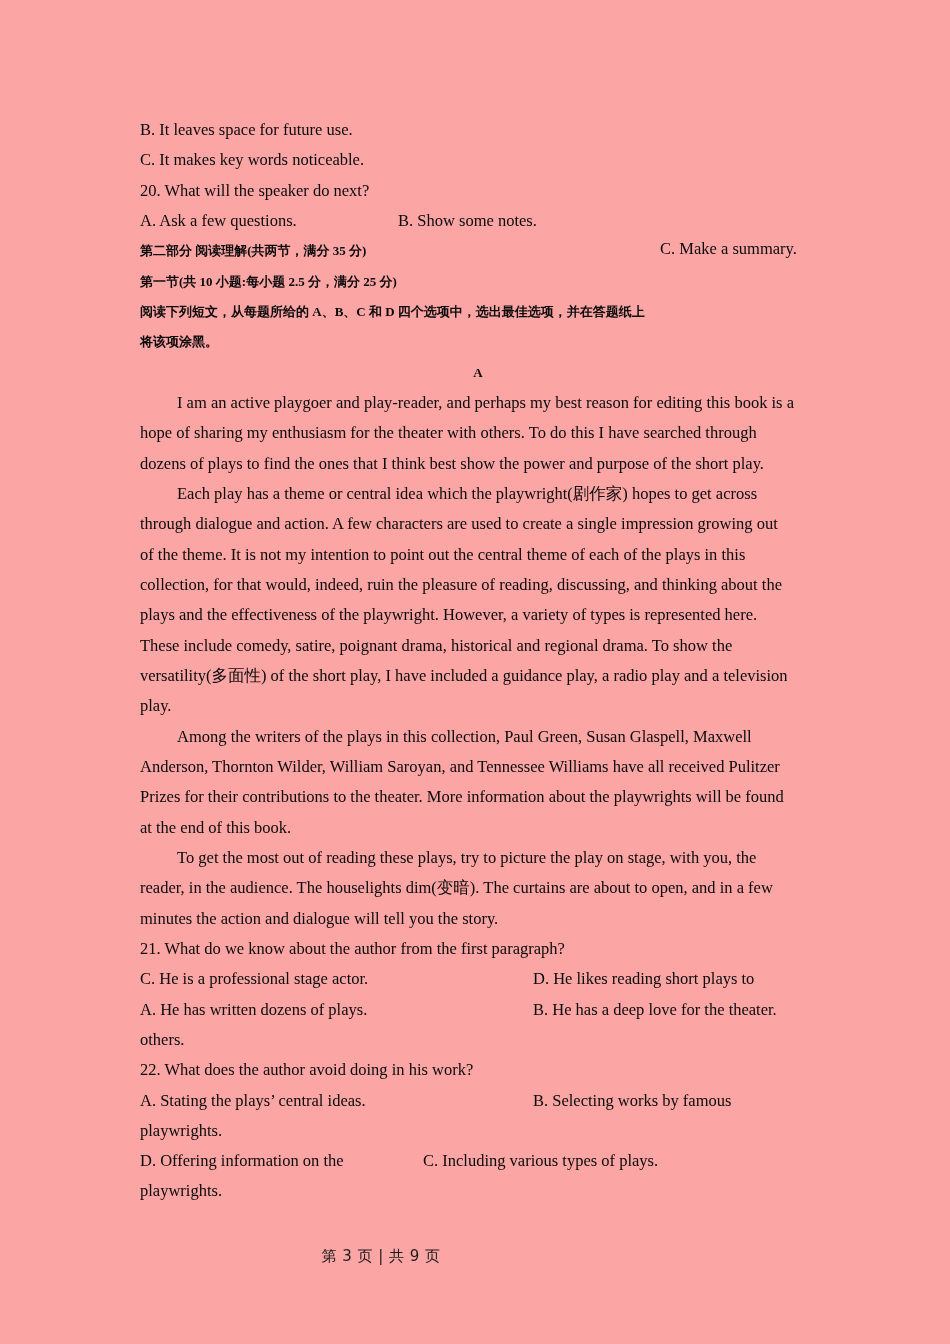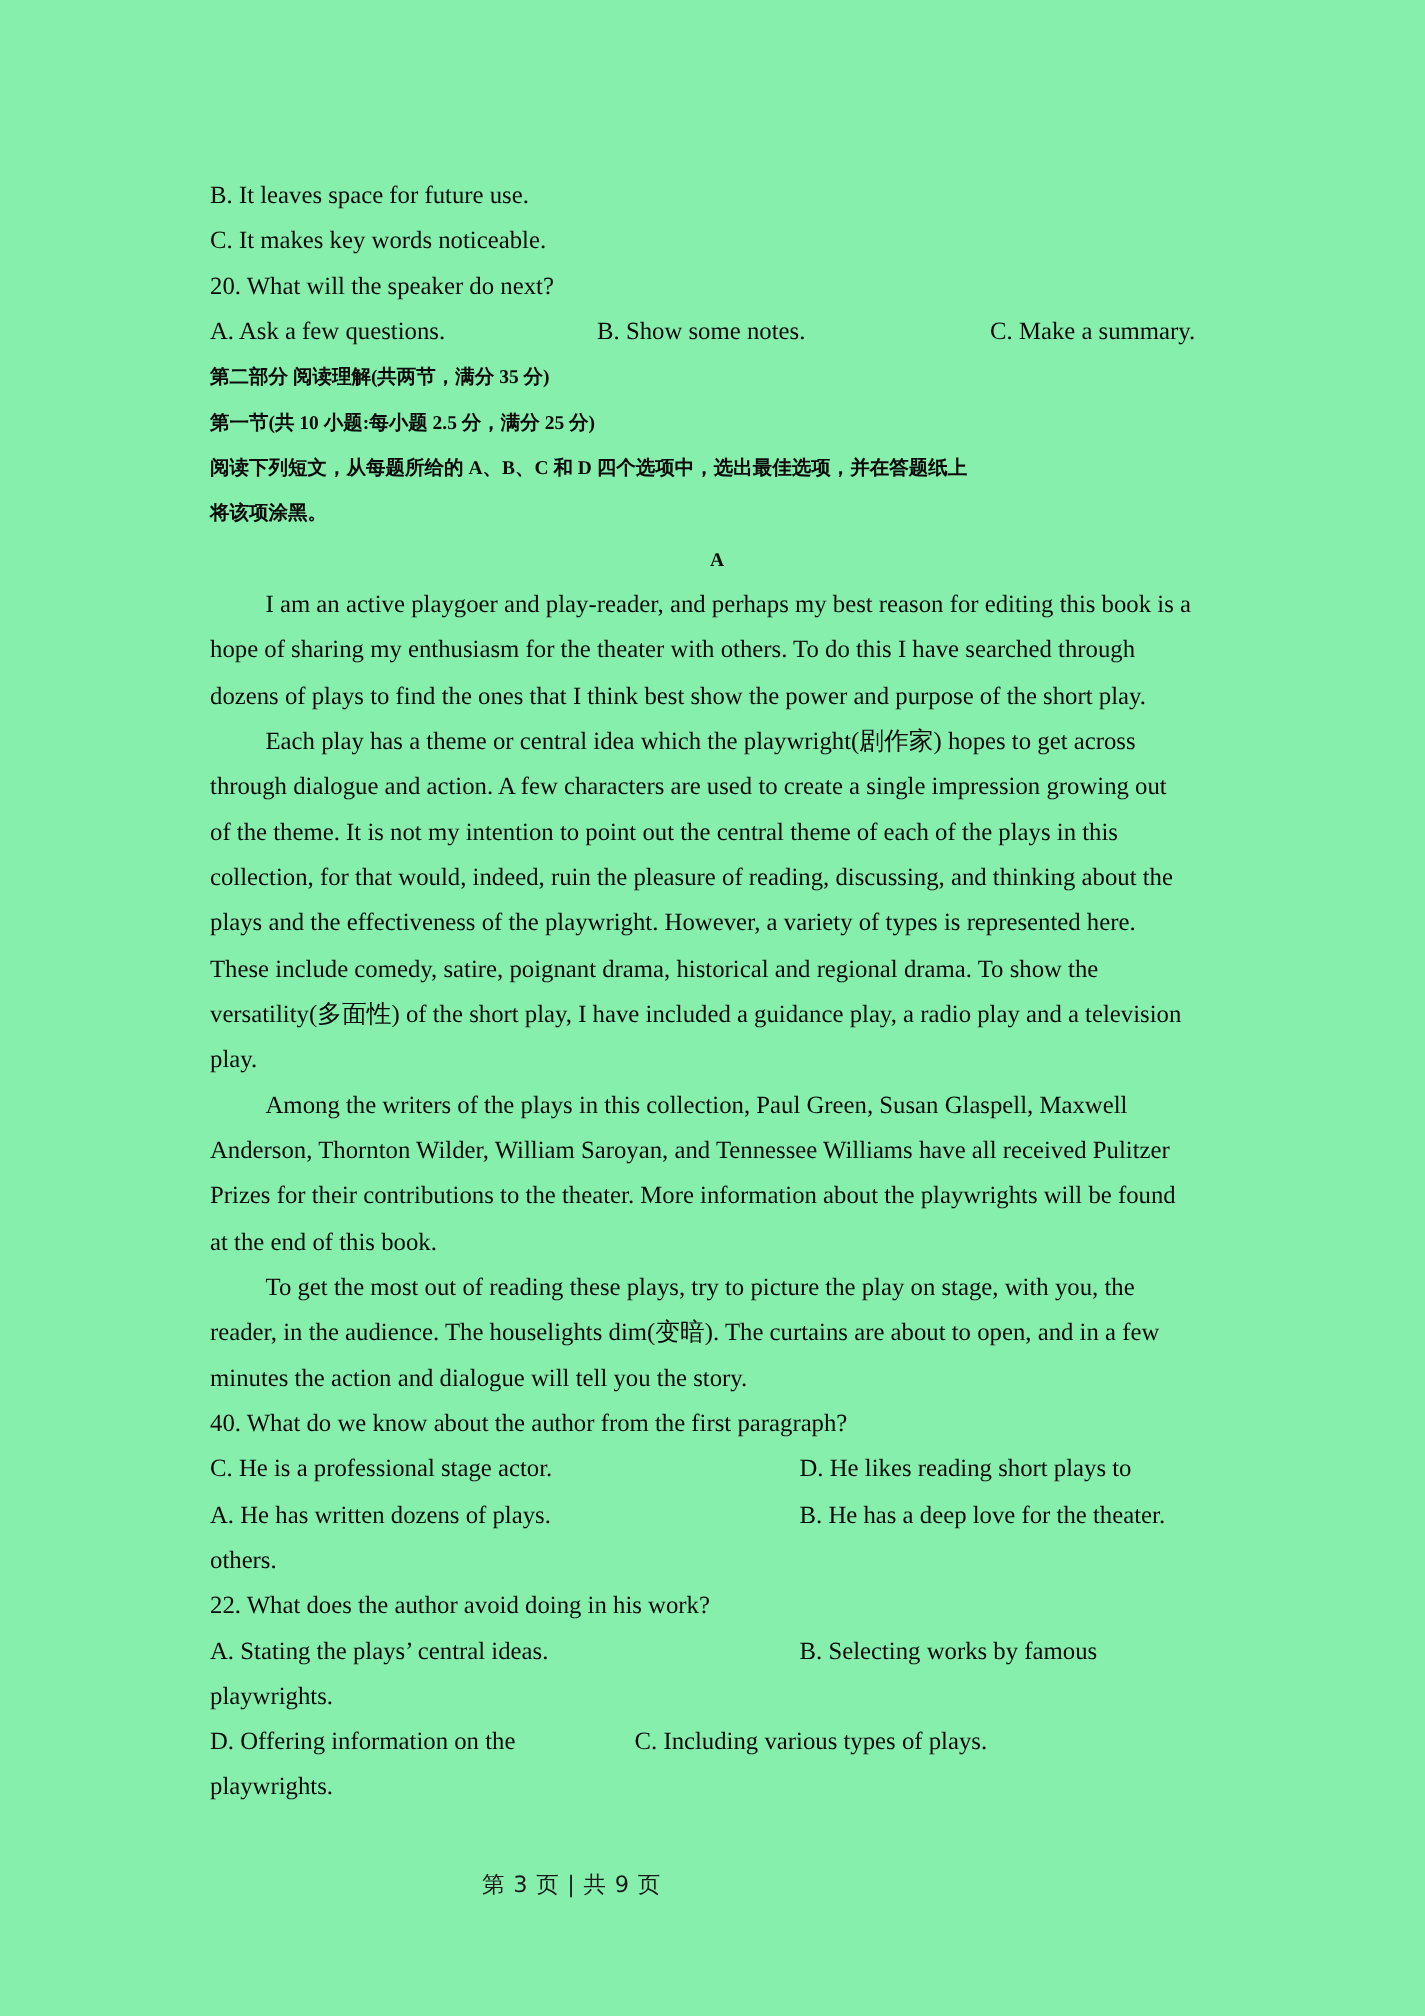--- a/index.html
+++ b/index.html
@@ -4,21 +4,21 @@
 <style>
   html, body {
     margin: 0;
     padding: 0;
     background: #ffffff;
   }
   .page {
     position: relative;
     width: 950px;
     height: 1344px;
-    background: #86efac;
+    background: #fca5a5;
     overflow: hidden;
     font-family: "Liberation Serif", "DejaVu Serif", serif;
     color: #0a0a0a;
   }
   .content {
     position: absolute;
     left: 140px;
     top: 115px;
     width: 676px;
   }
@@ -28,21 +28,21 @@
     font-size: 16.5px;
     white-space: pre;
   }
   .line.bold { font-weight: bold; font-size: 13px; }
   .line.center { text-align: center; }
   .line.indent { padding-left: 37px; }
   .cols { display: flex; }
   .cols .c { white-space: pre; }
   .cols3 .c1 { width: 258px; }
   .cols3 .c2 { width: 262px; }
-  .cols3 .c3 { flex: 1; }
+  .cols3 .c3 { flex: 1; margin-top: 28px; }
   .cols2 .c1 { width: 393px; }
   .cols2 .c2 { flex: 1; }
   .footer {
     position: absolute;
     top: 1245px;
     left: 0;
     width: 762px;
     text-align: center;
     font-family: "DejaVu Sans", "Liberation Sans", sans-serif;
     font-size: 15px;
@@ -76,21 +76,21 @@
       <div class="line">These include comedy, satire, poignant drama, historical and regional drama. To show the</div>
       <div class="line">versatility(多面性) of the short play, I have included a guidance play, a radio play and a television</div>
       <div class="line">play.</div>
       <div class="line indent">Among the writers of the plays in this collection, Paul Green, Susan Glaspell, Maxwell</div>
       <div class="line">Anderson, Thornton Wilder, William Saroyan, and Tennessee Williams have all received Pulitzer</div>
       <div class="line">Prizes for their contributions to the theater. More information about the playwrights will be found</div>
       <div class="line">at the end of this book.</div>
       <div class="line indent">To get the most out of reading these plays, try to picture the play on stage, with you, the</div>
       <div class="line">reader, in the audience. The houselights dim(变暗). The curtains are about to open, and in a few</div>
       <div class="line">minutes the action and dialogue will tell you the story.</div>
-      <div class="line">40. What do we know about the author from the first paragraph?</div>
+      <div class="line">21. What do we know about the author from the first paragraph?</div>
       <div class="line cols cols2"><span class="c c1">C. He is a professional stage actor.</span><span class="c c2">D. He likes reading short plays to</span></div>
       <div class="line cols cols2"><span class="c c1">A. He has written dozens of plays.</span><span class="c c2">B. He has a deep love for the theater.</span></div>
       <div class="line">others.</div>
       <div class="line">22. What does the author avoid doing in his work?</div>
       <div class="line cols cols2"><span class="c c1">A. Stating the plays’ central ideas.</span><span class="c c2">B. Selecting works by famous</span></div>
       <div class="line">playwrights.</div>
       <div class="line cols cols2"><span class="c c2">D. Offering information on the</span><span class="c c1">C. Including various types of plays.</span></div>
       <div class="line">playwrights.</div>
     </div>
   <div class="footer">

